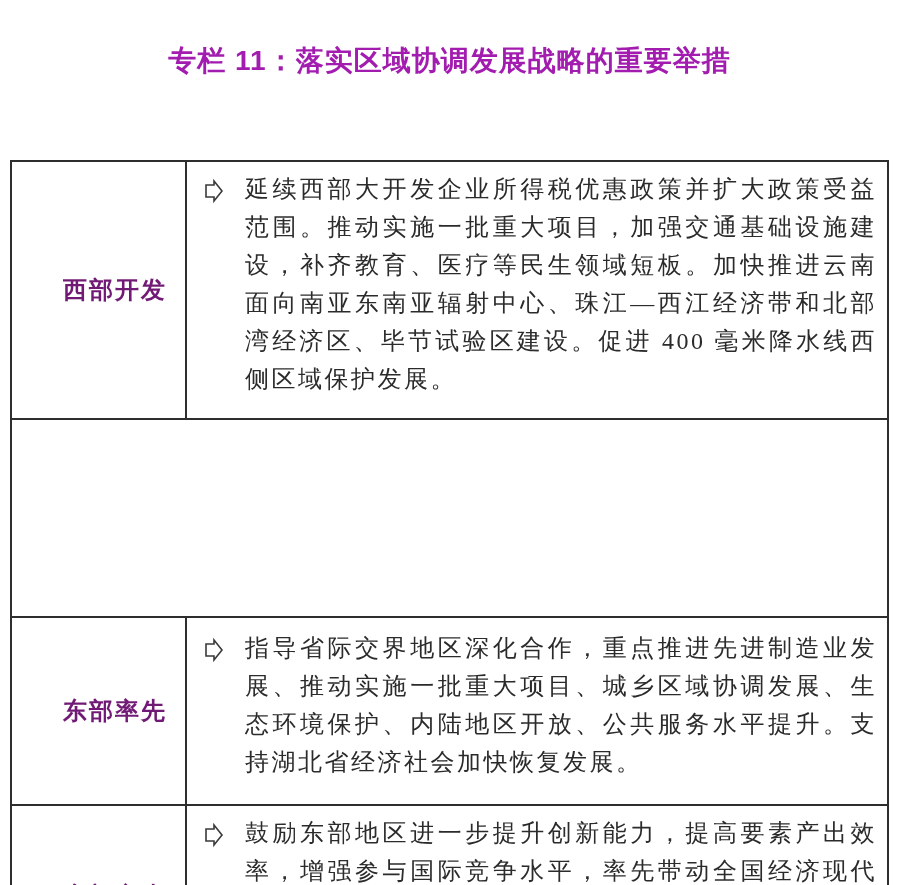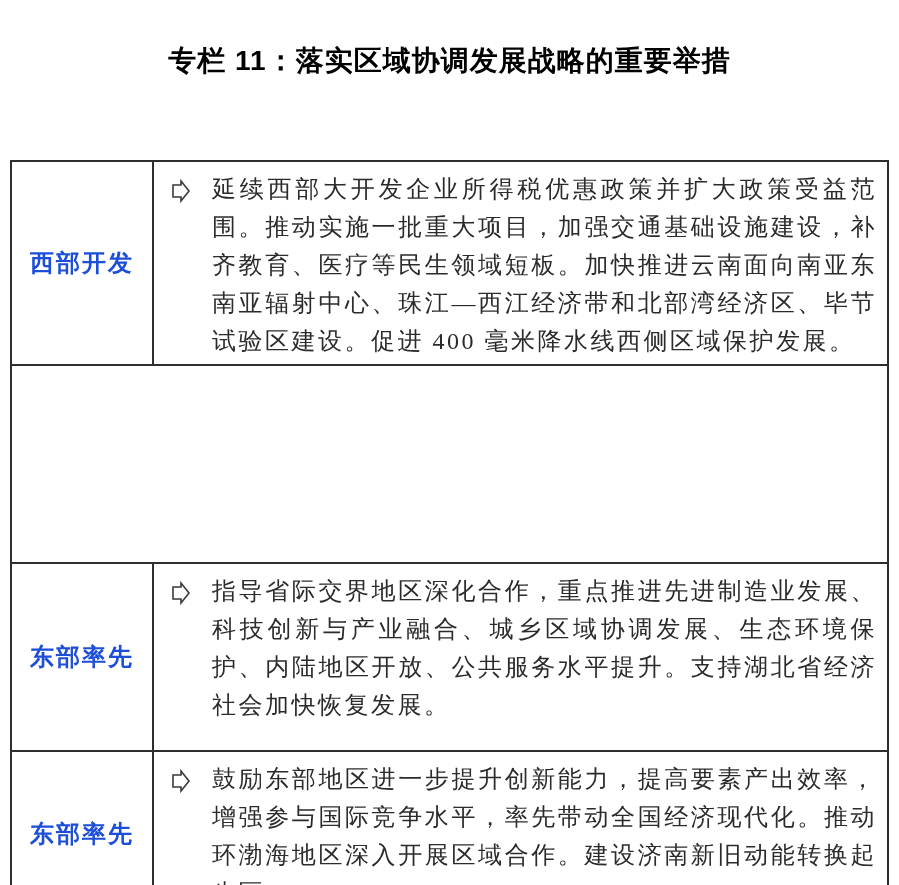--- a/index.html
+++ b/index.html
@@ -17,21 +17,21 @@
     height: 885px;
     background: #ffffff;
   }
   .page-title {
     margin-top: 42px;
     text-align: center;
     font-family: "Liberation Sans", sans-serif;
     font-weight: bold;
     font-size: 28px;
     letter-spacing: 1px;
-    color: #000000;
+    color: #a21caf;
   }
   .measures-table {
     position: absolute;
     left: 10px;
     top: 118px;
     width: 879px;
     border: 2px solid #2e2e2e;
     background: #ffffff;
   }
   .t-row {
@@ -47,26 +47,28 @@
     width: 142px;
     flex: 0 0 142px;
     border-right: 2px solid #2e2e2e;
     display: flex;
     align-items: center;
     justify-content: center;
     font-family: "Liberation Sans", sans-serif;
     font-weight: bold;
     font-size: 24px;
     letter-spacing: 2px;
-    color: #1d4ed8;
+    color: #701a75;
+    margin-left: 33px;
   }
   .text-cell {
     flex: 1;
     display: flex;
-    padding: 8px 10px 4px 14px;
+    align-items: center;
+    padding: 8px 10px 20px 14px;
   }
   .measure-body {
     display: flex;
     width: 100%;
   }
   .bullet {
     flex: 0 0 24px;
     width: 24px;
     margin: 8px 18px 0 2px;
     display: inline-flex;
@@ -113,21 +115,21 @@
 
     <div class="t-row r3">
       <div class="label-cell">东部率先</div>
       <div class="text-cell">
         <div class="measure-body">
           <span class="bullet">
             <svg width="22" height="26" viewBox="0 0 22 26">
               <polygon points="3,7 11,7 11,3 19,13 11,23 11,19 3,19" fill="#ffffff" stroke="#3a3a3a" stroke-width="1.6" stroke-linejoin="miter"></polygon>
             </svg>
           </span>
-          <div class="measure-text">指导省际交界地区深化合作，重点推进先进制造业发展、科技创新与产业融合、城乡区域协调发展、生态环境保护、内陆地区开放、公共服务水平提升。支持湖北省经济社会加快恢复发展。</div>
+          <div class="measure-text">指导省际交界地区深化合作，重点推进先进制造业发展、推动实施一批重大项目、城乡区域协调发展、生态环境保护、内陆地区开放、公共服务水平提升。支持湖北省经济社会加快恢复发展。</div>
         </div>
       </div>
     </div>
 
     <div class="t-row r4">
       <div class="label-cell">东部率先</div>
       <div class="text-cell">
         <div class="measure-body">
           <span class="bullet">
             <svg width="22" height="26" viewBox="0 0 22 26">

